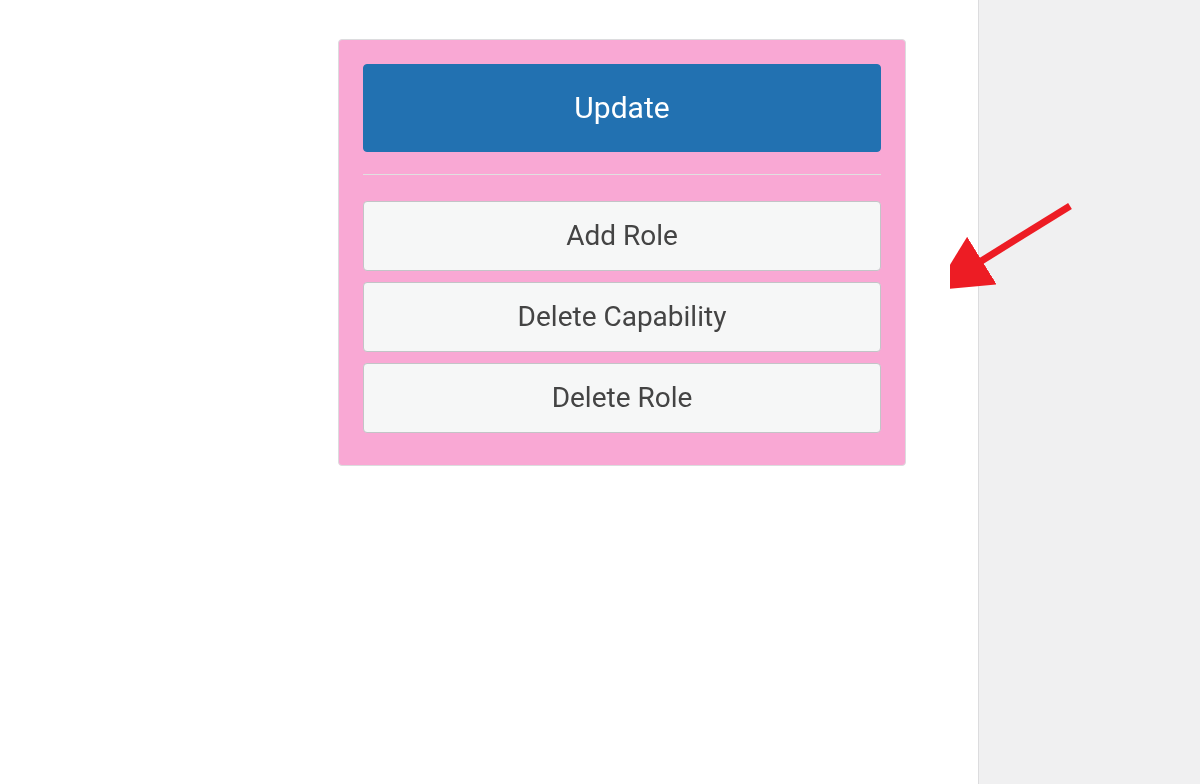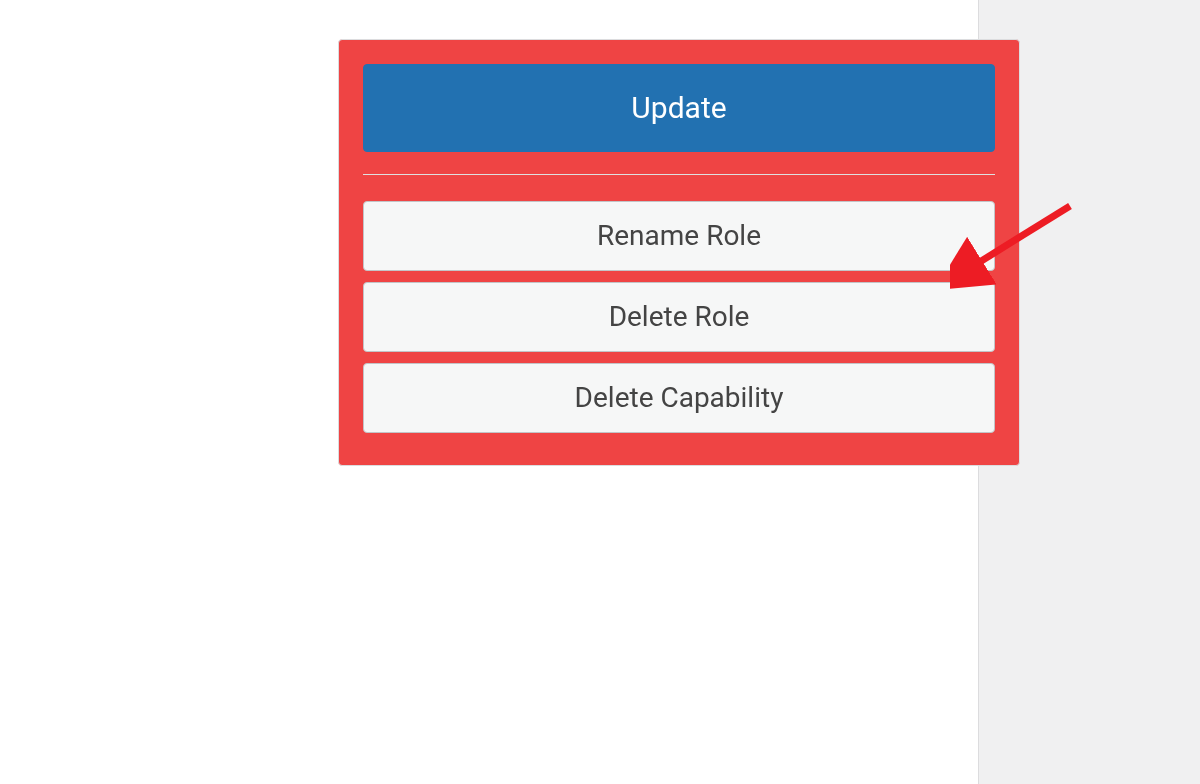--- a/index.html
+++ b/index.html
@@ -17,22 +17,22 @@
       right: 0;
       width: 222px;
       height: 100%;
       background: #f0f0f1;
       border-left: 1px solid #dcdcde;
     }
     .panel-box {
       position: absolute;
       left: 338px;
       top: 39px;
-      width: 682px;
-      background: #ef4444;
+      width: 568px;
+      background: #f9a8d4;
       border: 1px solid #dcdcde;
       border-radius: 4px;
       padding: 24px;
     }
     .btn {
       display: block;
       width: 100%;
       border-radius: 4px;
       text-align: center;
       font-size: 28px;
@@ -72,23 +72,23 @@
     }
   </style>
 </head>
 <body>
 
 <div class="right-panel"></div>
 
 <div class="panel-box">
   <button class="btn btn-primary">Update</button>
   <hr class="divider">
-  <button class="btn btn-secondary">Rename Role</button>
+  <button class="btn btn-secondary">Add Role</button>
+  <button class="btn btn-secondary">Delete Capability</button>
   <button class="btn btn-secondary">Delete Role</button>
-  <button class="btn btn-secondary">Delete Capability</button>
 </div>
 
 <svg class="arrow" viewBox="0 0 130 100">
   <defs>
     <marker id="ah" markerWidth="8" markerHeight="8" refX="2" refY="4" orient="auto">
       <polygon points="0 0, 8 4, 0 8" fill="#ed1c24"></polygon>
     </marker>
   </defs>
   <line x1="120" y1="10" x2="20" y2="72" stroke="#ed1c24" stroke-width="7" marker-end="url(#ah)"></line>
 </svg>

